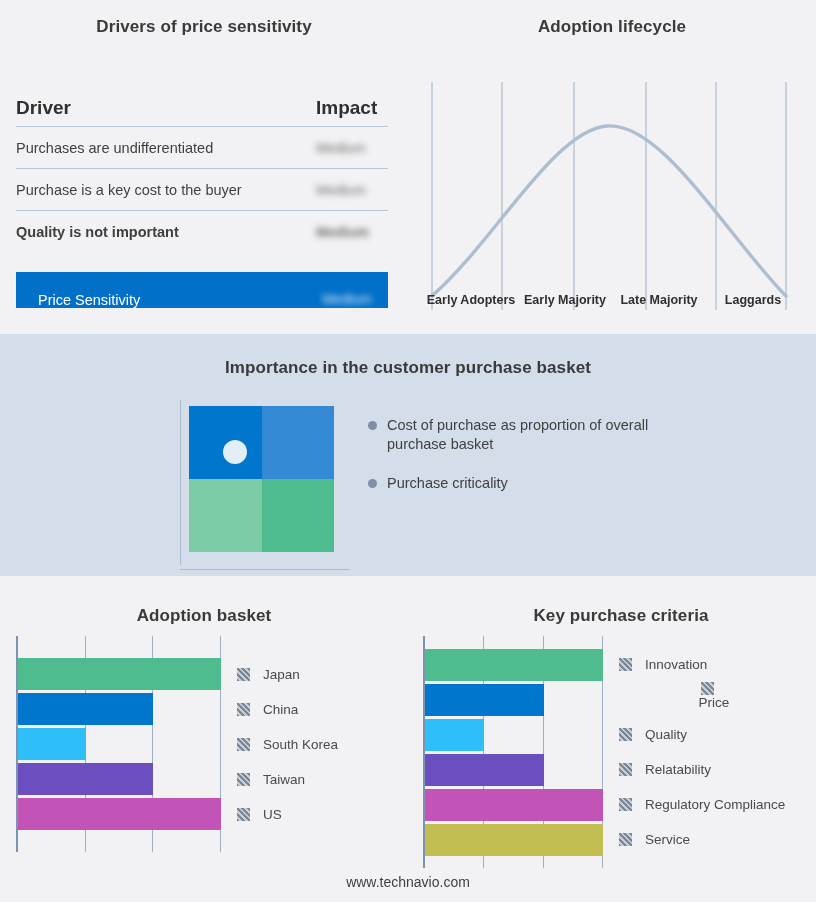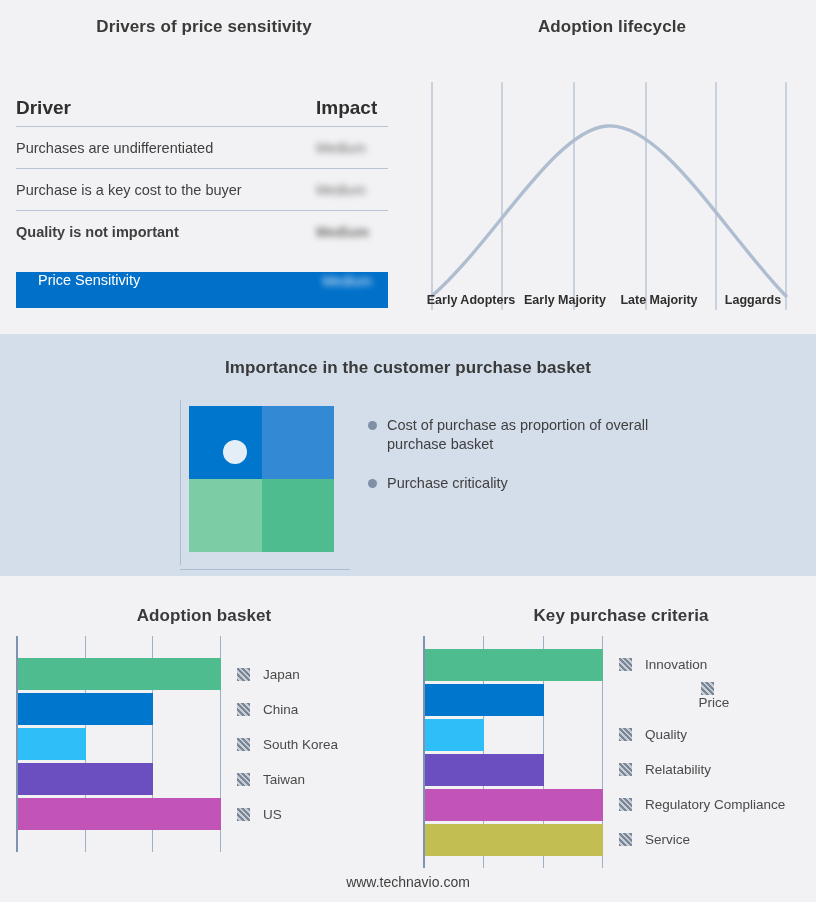--- a/index.html
+++ b/index.html
@@ -36,21 +36,21 @@
   .trow .impact{min-width:72px;text-align:left;}
   .blurred{
     color:#6f6f6f;
     filter:blur(3.2px);
     -webkit-filter:blur(3.2px);
     font-size:14px;
     display:inline-block;
   }
   .hl-row{
     position:absolute;left:16px;top:272px;width:372px;height:36px;
-    background:#0070c9;display:flex;align-items:flex-start;
+    background:#0070c9;display:flex;align-items:flex-end;
     justify-content:space-between;box-sizing:border-box;
     padding:0 16px 0 22px;
   }
   .hl-row .lbl{color:#ffffff;font-size:14.5px;}
   .hl-row .blurred{color:#dbe9f7;}
 
   
   #lifecycle{left:408px;top:0;width:408px;height:332px;}
   #lifecycle .sec-title{position:absolute;left:0;top:17px;width:408px;}
   .lc-plot{position:absolute;left:16px;top:82px;width:376px;height:228px;}

